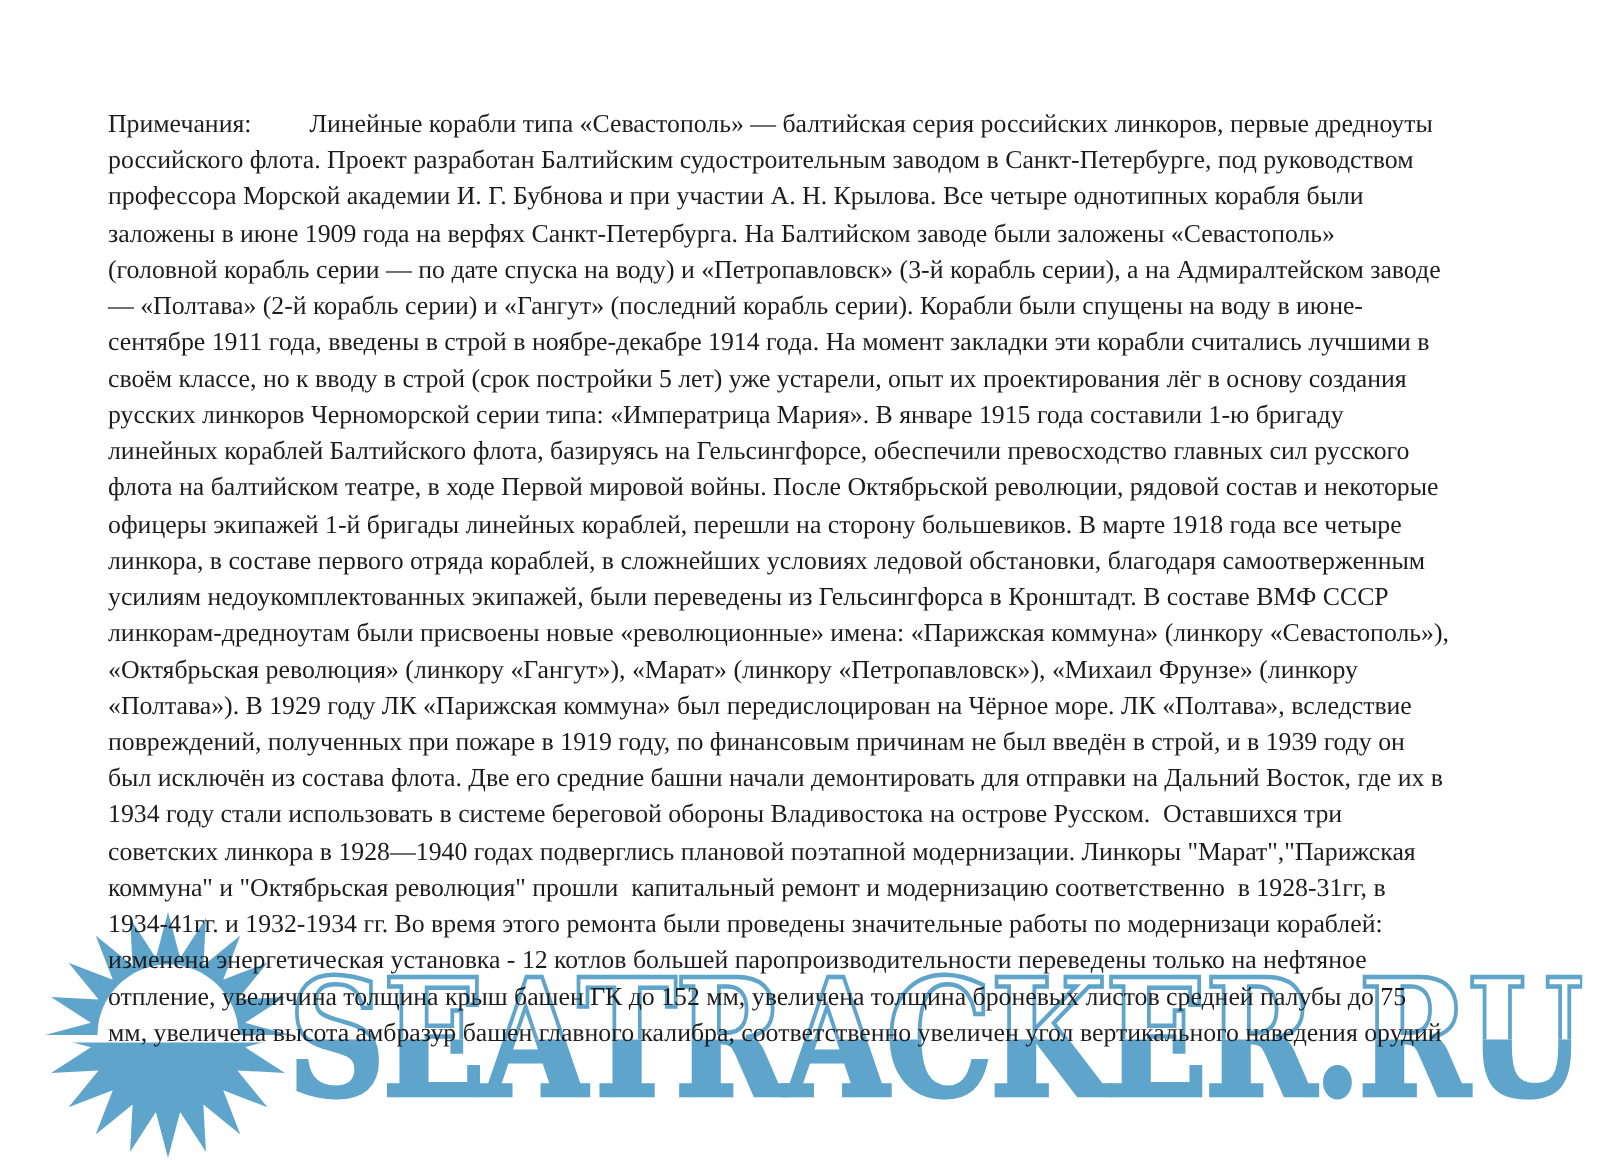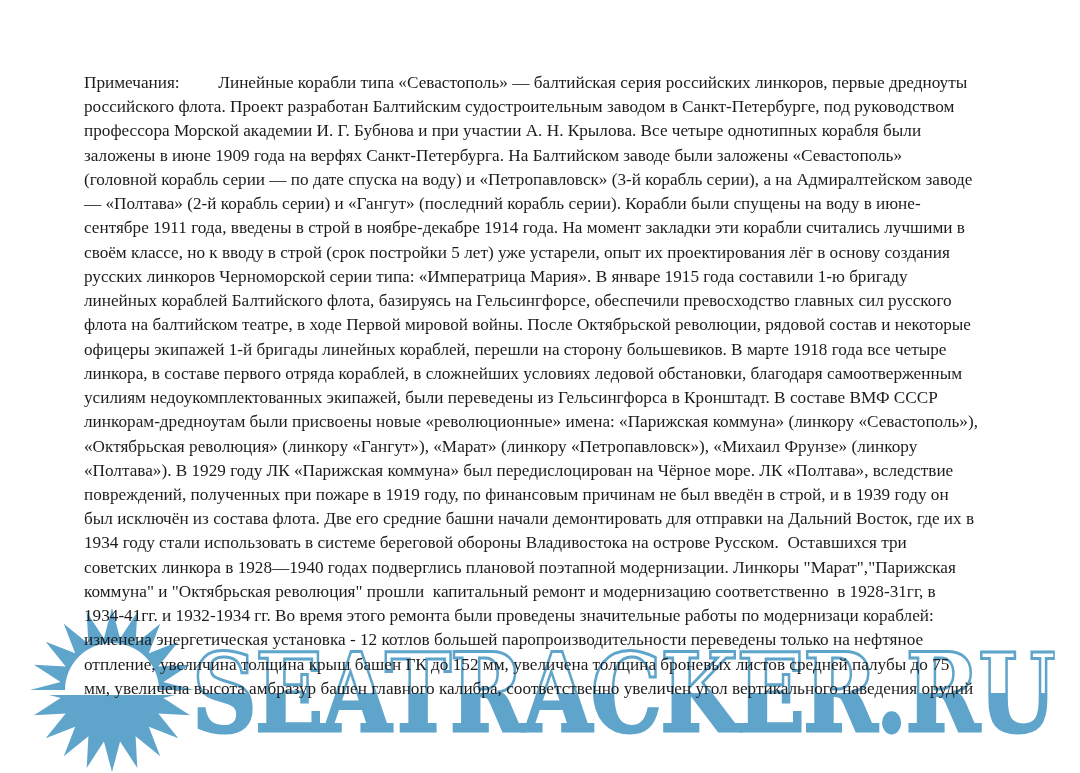--- a/index.html
+++ b/index.html
@@ -14,21 +14,21 @@
     height: 773px;
     background: var(--bg);
     position: relative;
     overflow: hidden;
     font-family: "Liberation Serif", serif;
   }
 
   
   .doc {
     position: absolute;
-    left: 84px;
+    left: 72px;
     top: 71px;
     z-index: 2;
     font-size: 17.2px;
     line-height: 24.24px;
     color: var(--text-color);
     white-space: pre; 
   }
   .doc .line { white-space: pre; }
 
   

